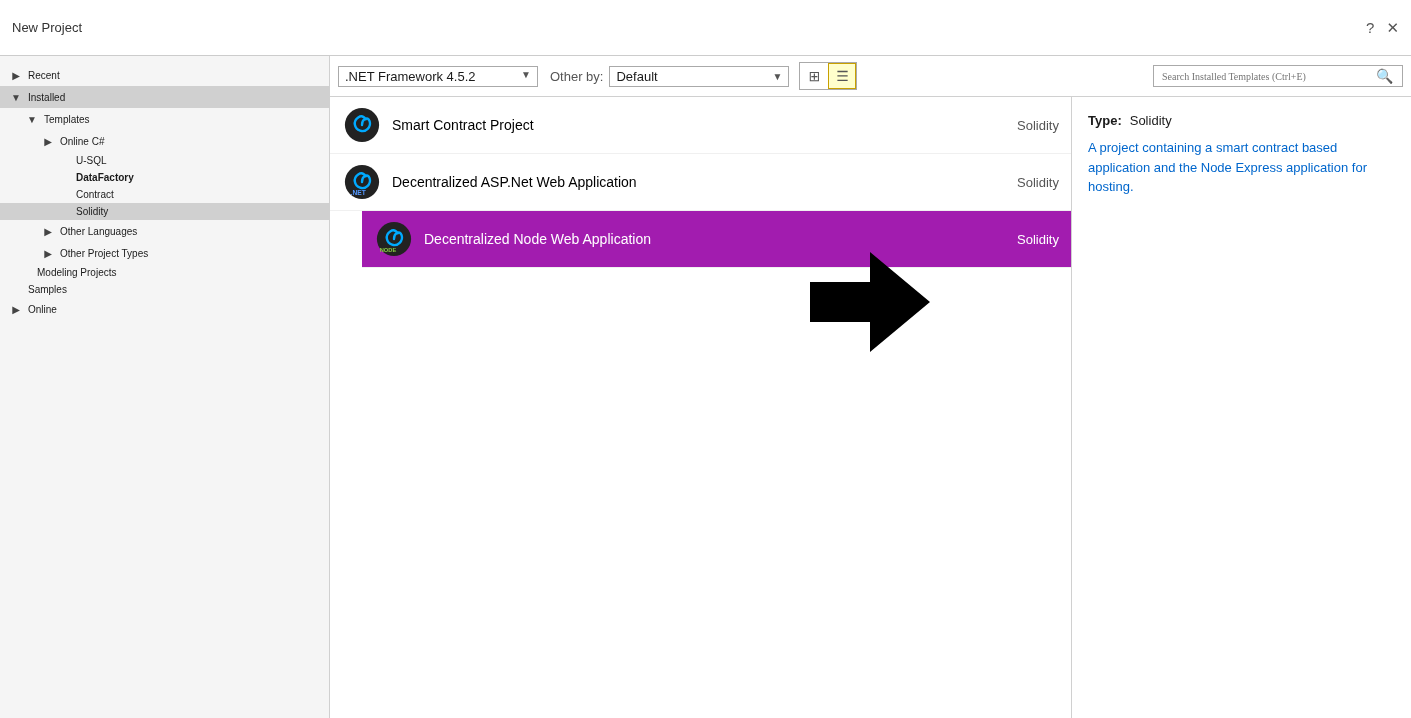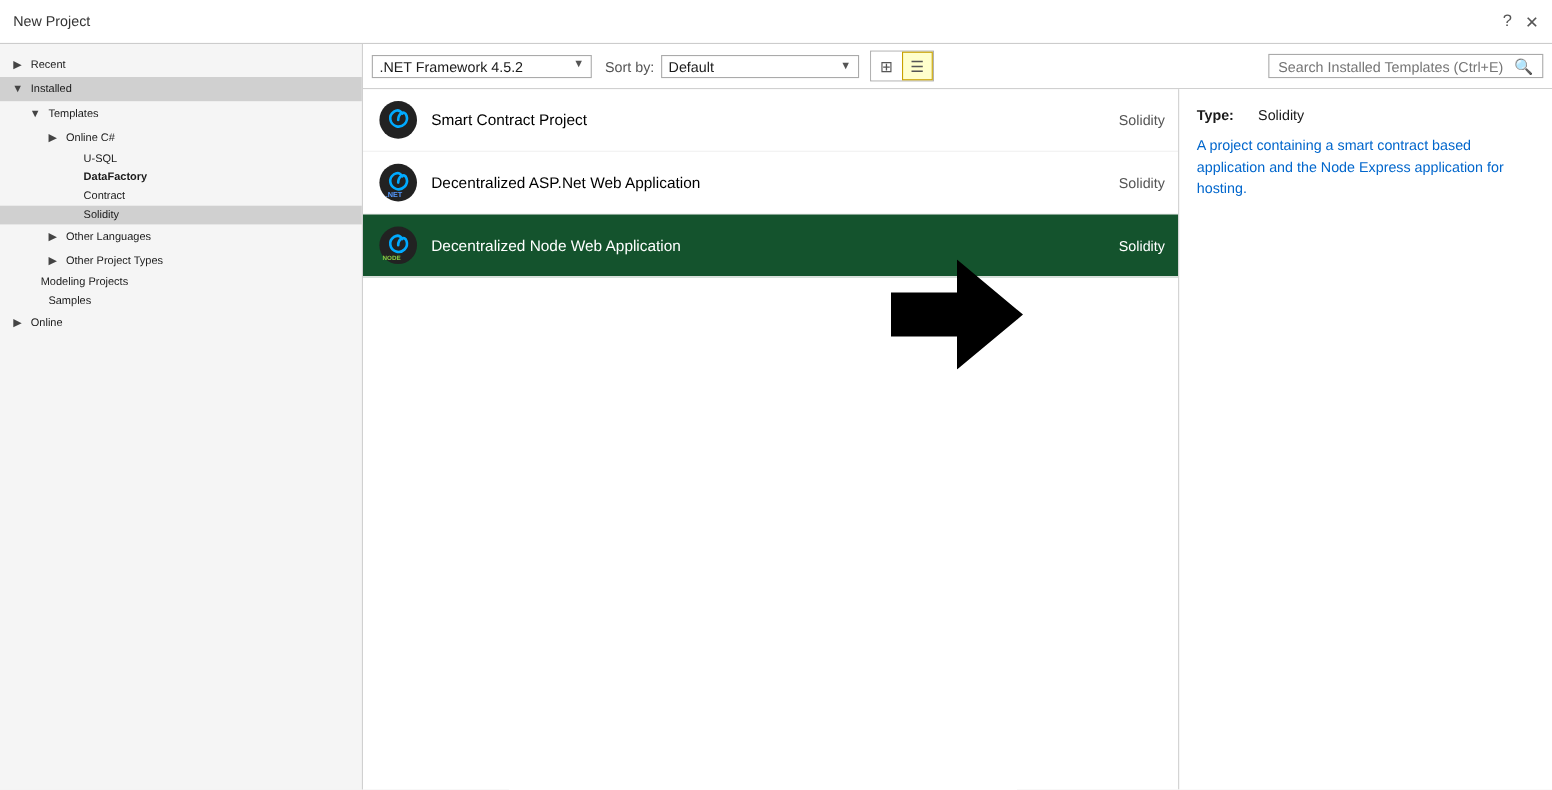--- a/index.html
+++ b/index.html
@@ -11,21 +11,21 @@
       height: 718px;
       overflow: hidden;
       display: flex;
       flex-direction: column;
     }
 
     
     .title-bar {
       background: #fff;
       border-bottom: 1px solid #ccc;
-      height: 40px;
+      height: 56px;
       display: flex;
       align-items: center;
       justify-content: space-between;
       padding: 0 12px;
     }
     .title-bar-title {
       font-size: 13px;
       color: #333;
     }
     .title-bar-controls {
@@ -168,46 +168,48 @@
       display: flex;
       align-items: center;
       border: 1px solid #aaa;
       background: #fff;
       padding: 2px 8px;
       min-width: 250px;
     }
     .search-input {
       border: none;
       outline: none;
-      font-size: 13px;
+      font-size: 10px;
       color: #ef4444;
       flex: 1;
       background: transparent;
+      font-family: Liberation Serif, serif;
     }
     .search-icon {
       color: #777;
       font-size: 14px;
     }
 
     
     .project-list {
       flex: 1;
       overflow-y: auto;
     }
 
     .project-row {
       display: flex;
       align-items: center;
       padding: 8px 12px;
       border-bottom: 1px solid #f0f0f0;
       cursor: pointer;
     }
     .project-row.selected {
-      background: #14532d;
+      background: #a21caf;
       color: #fff;
+      margin-left: 32px;
     }
 
     .project-icon {
       width: 40px;
       height: 40px;
       margin-right: 10px;
       flex-shrink: 0;
       display: flex;
       align-items: center;
       justify-content: center;
@@ -337,39 +339,39 @@
         <span class="sidebar-label">Other Languages</span>
       </div>
       <div class="sidebar-item" style="padding-left: 40px;">
         <span class="tree-toggle" style="font-size: 10px; margin-right: 4px;">▶</span>
         <span class="sidebar-label">Other Project Types</span>
       </div>
       <div class="sidebar-item" style="padding-left: 17px;">
         <span style="display: inline-block; width: 20px;"></span>
         <span class="sidebar-label">Modeling Projects</span>
       </div>
-      <div class="sidebar-item" style="padding-left: 24px;">
+      <div class="sidebar-item" style="padding-left: 8px;">
         <span style="display: inline-block; width: 20px;"></span>
         <span class="sidebar-label">Samples</span>
       </div>
       <div class="sidebar-item" style="padding-left: 8px;">
         <span class="tree-toggle" style="font-size: 10px; margin-right: 4px;">▶</span>
         <span class="sidebar-label">Online</span>
       </div>
     </div>
 
   <div class="content">
 
     <div class="toolbar">
       <div class="framework-select">
         <span class="framework-select-text">.NET Framework 4.5.2</span>
         <span class="dropdown-arrow">▼</span>
       </div>
 
-      <span class="sort-label">Sort by:</span>
+      <span class="sort-label">Other by:</span>
 
       <div class="sort-select">
         <span class="sort-select-text">Default</span>
         <span class="dropdown-arrow">▼</span>
       </div>
 
       <div class="view-buttons">
         <button class="view-btn">⊞</button>
         <button class="view-btn active">☰</button>
       </div>
@@ -417,21 +419,21 @@
           </div>
         </div>
 
       <div class="big-arrow">
         <svg class="arrow-svg" viewBox="0 0 120 100" xmlns="http://www.w3.org/2000/svg">
           <polygon points="120,50 60,0 60,30 0,30 0,70 60,70 60,100" fill="black"></polygon>
         </svg>
       </div>
 
       <div class="right-panel">
-        <div style="display:flex; gap:22px; align-items:baseline;">
+        <div style="display:flex; gap:8px; align-items:baseline;">
           <span class="right-panel-type-label">Type:</span>
           <span class="right-panel-type-value">Solidity</span>
         </div>
         <p class="right-panel-description">A project containing a smart contract based application and the Node Express application for hosting.</p>
       </div>
     </div>
   </div>
 </div>
 
 </body></html>

